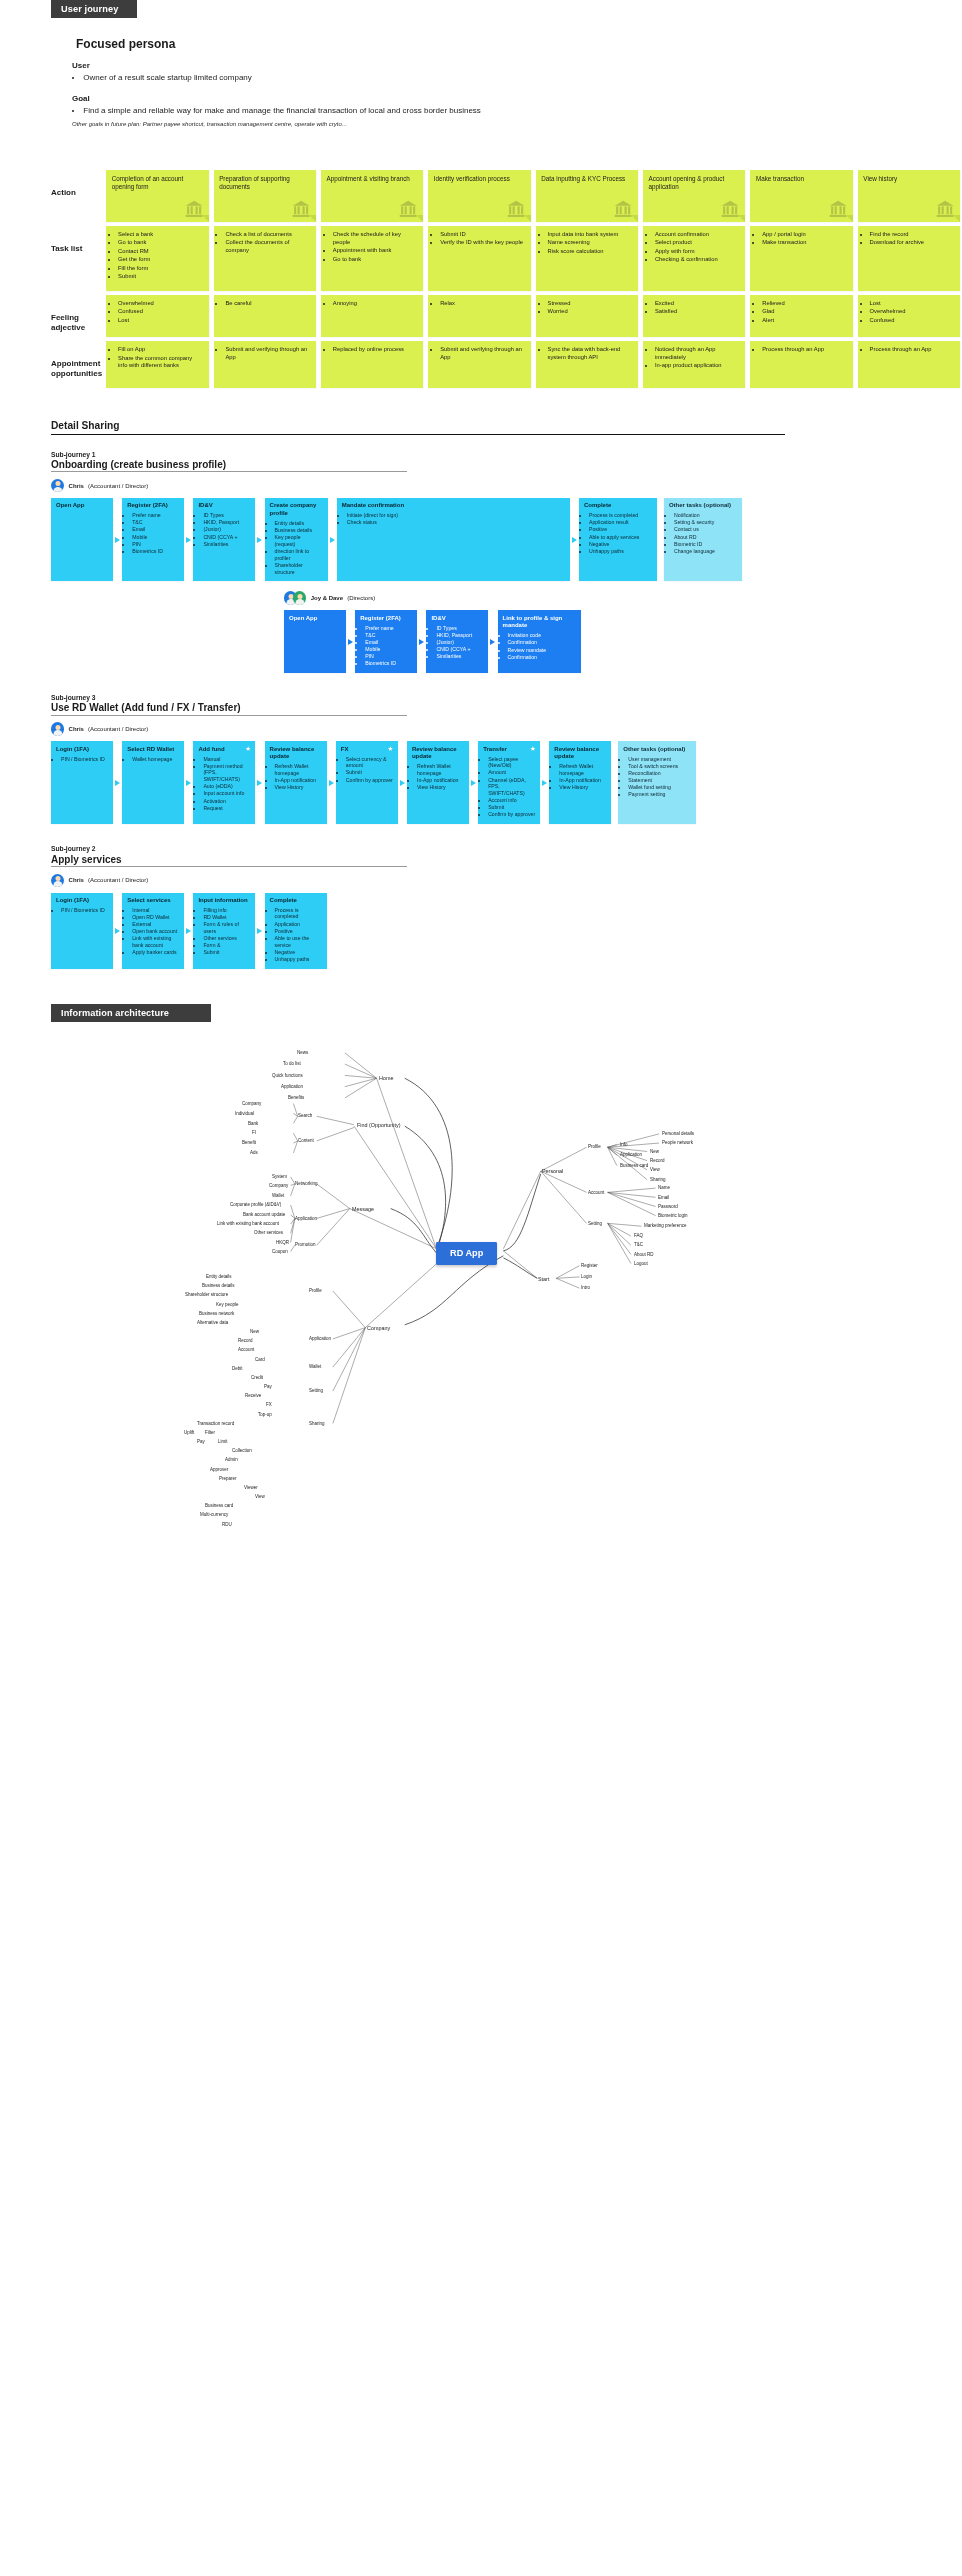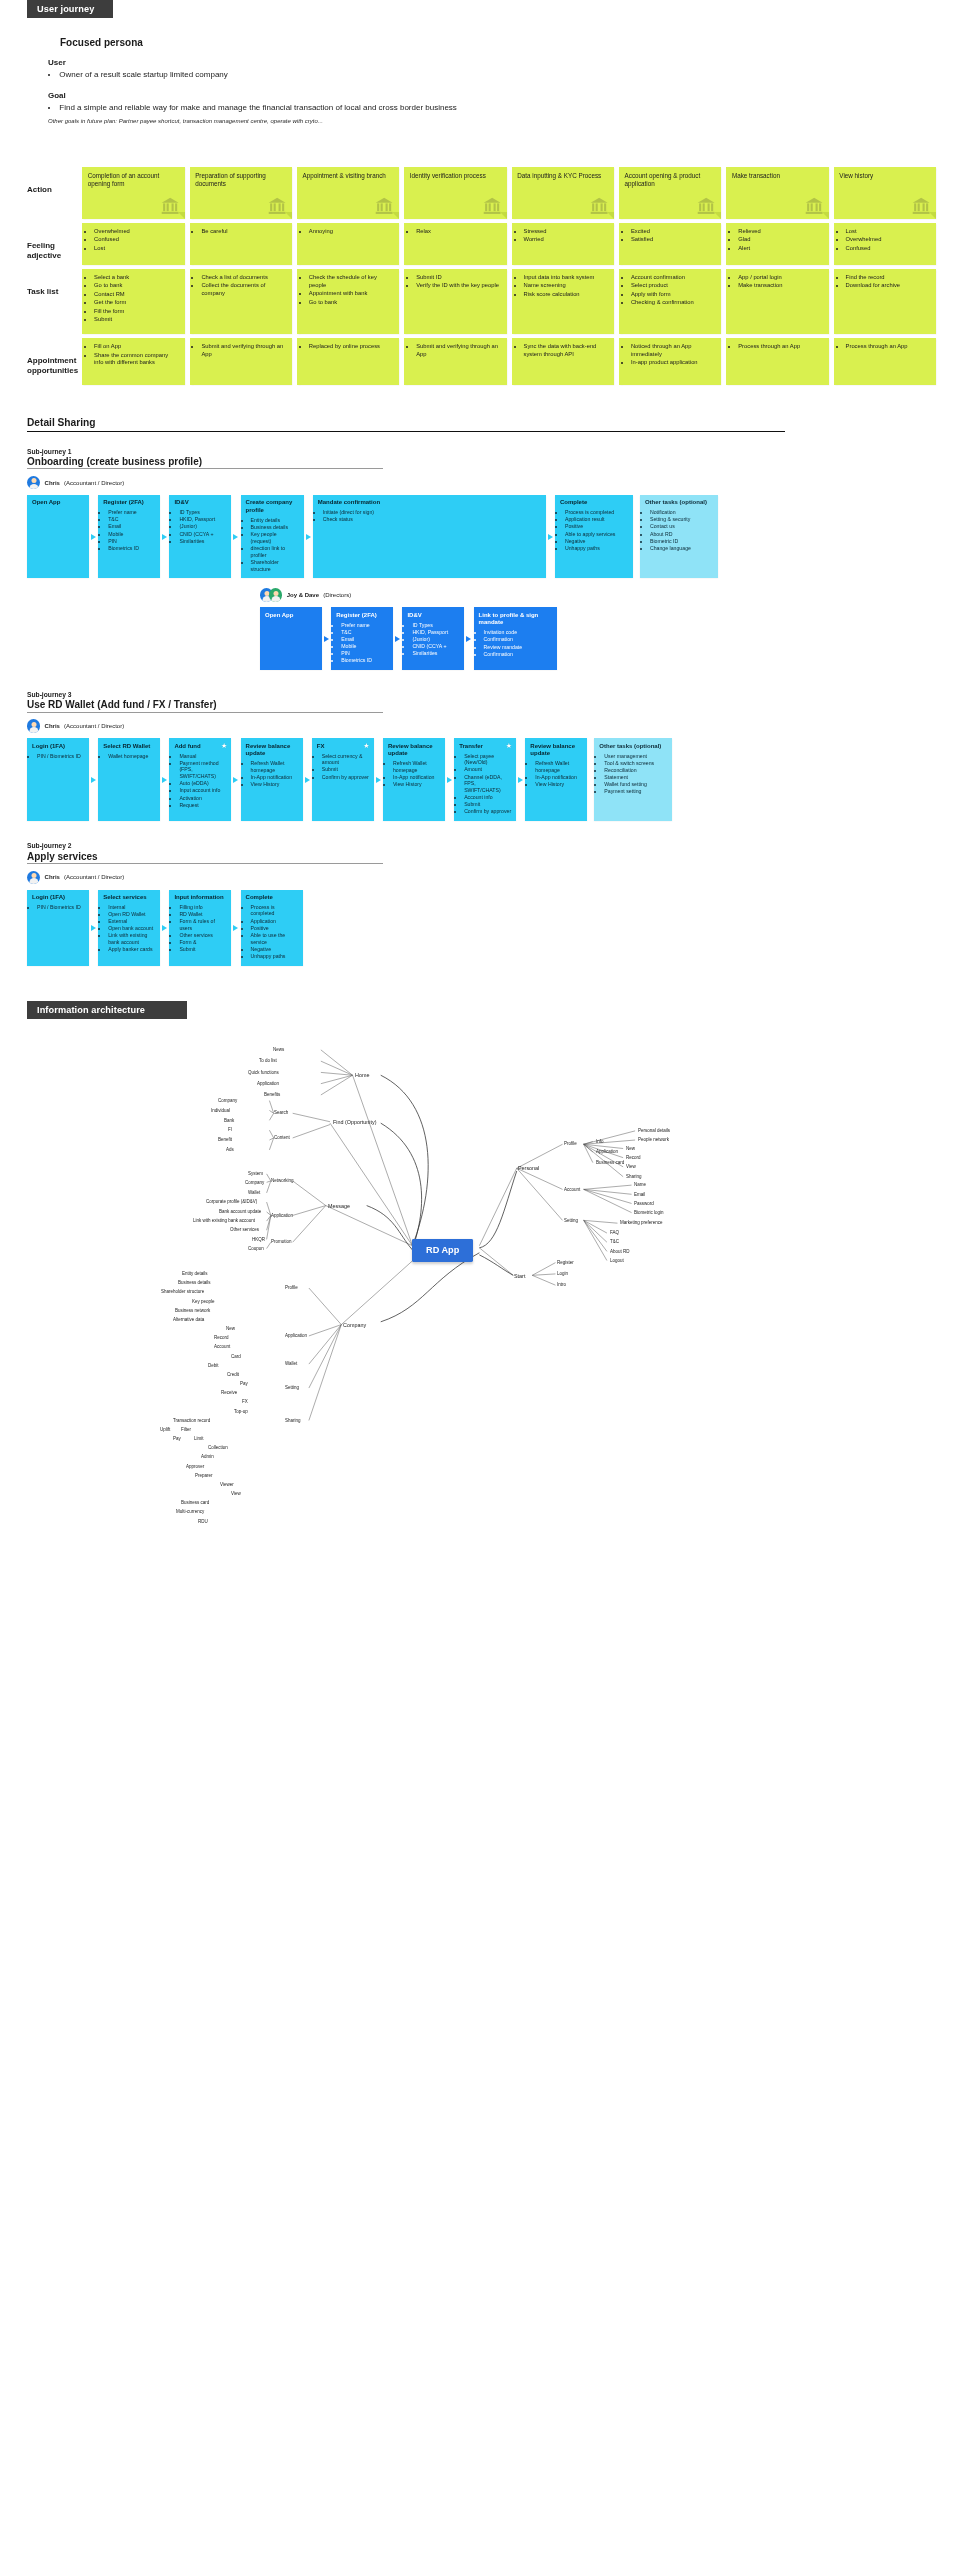--- a/index.html
+++ b/index.html
@@ -4,38 +4,38 @@
 <style>
   * { box-sizing: border-box; }
   html, body { margin:0; padding:0; }
   body {
     width:963px;
     background:#ffffff;
     font-family:"Liberation Sans", sans-serif;
     color:#1b1b1b;
     -webkit-font-smoothing:antialiased;
   }
-  .page { width:812px; position:relative; padding-bottom:42px; }
+  .page { width:812px; position:relative; padding-bottom:42px;padding-left:24px; }
 
   
   .sec-tag {
     display:inline-block;
     background:#3d3d3d;
     color:#ffffff;
     font-size:9.2px;
     font-weight:bold;
     padding:4.2px 18.3px 4.2px 10px;
     margin-left:27px;
     letter-spacing:0.1px;
   }
   .sec-tag.wide { padding-right:42px; }
 
   
   .persona { margin:18.3px 0 0 48px; }
-  .persona h2 { font-size:10px; font-weight:bold; margin:0 0 10px 12px; }
+  .persona h2 { font-size:12px; font-weight:bold; margin:0 0 10px 4px; }
   .persona h3 { font-size:8px; font-weight:bold; margin:0 0 2.1px 0; }
   .persona ul { margin:0 0 10px 0; padding-left:11.3px; }
   .persona li { font-size:8px; line-height:1.5; margin-bottom:0.7px; }
   .persona .note { font-size:6px; font-style:italic; color:#2a2a2a; margin-top:-5.6px; }
 
   
   .block-head {
     margin:0 27px 0 27px;
     padding-bottom:2.8px;
     border-bottom:1.4px solid #111;
@@ -234,74 +234,20 @@
               <rect x="3" y="9" width="3" height="11" fill="#2a2a2a"></rect>
               <rect x="8" y="9" width="3" height="11" fill="#2a2a2a"></rect>
               <rect x="15" y="9" width="3" height="11" fill="#2a2a2a"></rect>
               <rect x="20" y="9" width="3" height="11" fill="#2a2a2a"></rect>
               <rect x="1" y="21" width="24" height="3" fill="#2a2a2a"></rect>
             </svg></div>
         </div>
     </div>
 
     <div class="hlj-row">
-      <div class="hlj-label">Feeling adjective</div>
-      <div class="hlj-cells" id="row-feel">
-          <div class="note-card feel">
-            <ul>
-              <li>Overwhelmed</li>
-              <li>Confused</li>
-              <li>Lost</li>
-            </ul>
-          </div>
-          <div class="note-card feel">
-            <ul>
-              <li>Be careful</li>
-            </ul>
-          </div>
-          <div class="note-card feel">
-            <ul>
-              <li>Annoying</li>
-            </ul>
-          </div>
-          <div class="note-card feel">
-            <ul>
-              <li>Relax</li>
-            </ul>
-          </div>
-          <div class="note-card feel">
-            <ul>
-              <li>Stressed</li>
-              <li>Worried</li>
-            </ul>
-          </div>
-          <div class="note-card feel">
-            <ul>
-              <li>Excited</li>
-              <li>Satisfied</li>
-            </ul>
-          </div>
-          <div class="note-card feel">
-            <ul>
-              <li>Relieved</li>
-              <li>Glad</li>
-              <li>Alert</li>
-            </ul>
-          </div>
-          <div class="note-card feel">
-            <ul>
-              <li>Lost</li>
-              <li>Overwhelmed</li>
-              <li>Confused</li>
-            </ul>
-          </div>
-        </div>
-    </div>
-
-    <div class="hlj-row">
       <div class="hlj-label">Task list</div>
       <div class="hlj-cells" id="row-tasks">
           <div class="note-card tasks">
             <ul>
               <li>Select a bank</li>
               <li>Go to bank</li>
               <li>Contact RM</li>
               <li>Get the form</li>
               <li>Fill the form</li>
               <li>Submit</li>
@@ -344,20 +290,74 @@
           <div class="note-card tasks">
             <ul>
               <li>App / portal login</li>
               <li>Make transaction</li>
             </ul>
           </div>
           <div class="note-card tasks">
             <ul>
               <li>Find the record</li>
               <li>Download for archive</li>
+            </ul>
+          </div>
+        </div>
+    </div>
+
+    <div class="hlj-row">
+      <div class="hlj-label">Feeling adjective</div>
+      <div class="hlj-cells" id="row-feel">
+          <div class="note-card feel">
+            <ul>
+              <li>Overwhelmed</li>
+              <li>Confused</li>
+              <li>Lost</li>
+            </ul>
+          </div>
+          <div class="note-card feel">
+            <ul>
+              <li>Be careful</li>
+            </ul>
+          </div>
+          <div class="note-card feel">
+            <ul>
+              <li>Annoying</li>
+            </ul>
+          </div>
+          <div class="note-card feel">
+            <ul>
+              <li>Relax</li>
+            </ul>
+          </div>
+          <div class="note-card feel">
+            <ul>
+              <li>Stressed</li>
+              <li>Worried</li>
+            </ul>
+          </div>
+          <div class="note-card feel">
+            <ul>
+              <li>Excited</li>
+              <li>Satisfied</li>
+            </ul>
+          </div>
+          <div class="note-card feel">
+            <ul>
+              <li>Relieved</li>
+              <li>Glad</li>
+              <li>Alert</li>
+            </ul>
+          </div>
+          <div class="note-card feel">
+            <ul>
+              <li>Lost</li>
+              <li>Overwhelmed</li>
+              <li>Confused</li>
             </ul>
           </div>
         </div>
     </div>
 
     <div class="hlj-row">
       <div class="hlj-label">Appointment opportunities</div>
       <div class="hlj-cells" id="row-impr">
           <div class="note-card impr">
             <ul>

